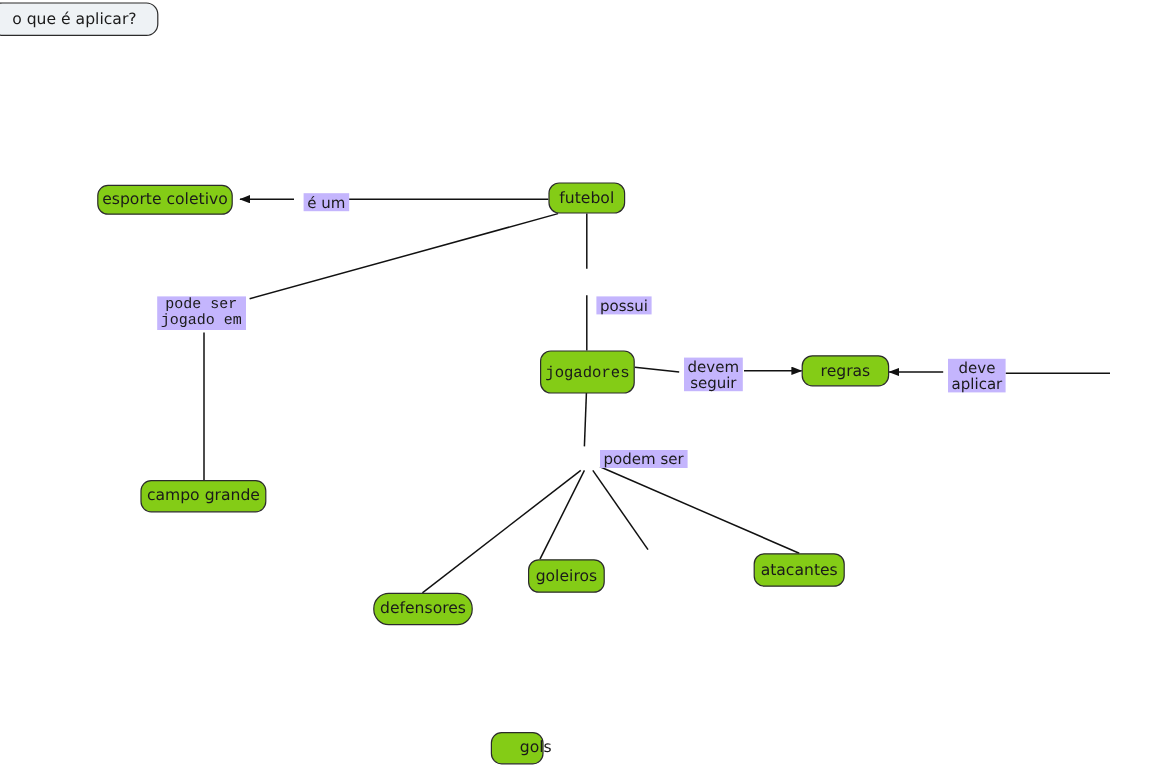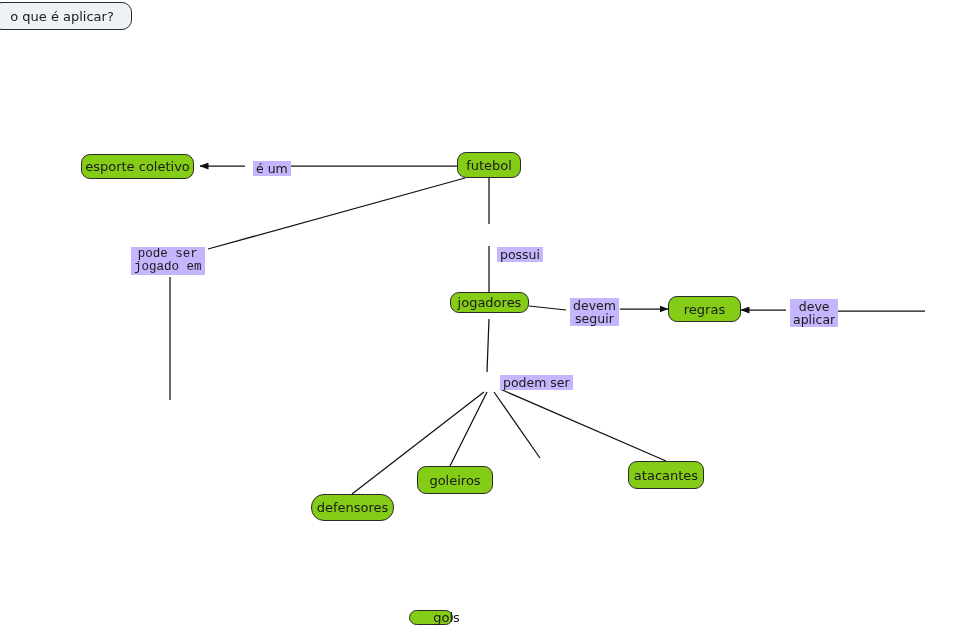--- a/index.html
+++ b/index.html
@@ -120,47 +120,50 @@
   </div>
 
   <div class="node" style="left:81px; top:154px; width:113px; height:25px;">
     <span>esporte coletivo</span>
   </div>
 
   <div class="node" style="left:457px; top:152px; width:64px; height:26px;">
     <span>futebol</span>
   </div>
 
+  <div class="node" style="left:117px; top:400px; width:105px; height:27px;">
+    <span>campo grande</span>
+  </div>
 
-  <div class="node" style="left:450px; top:292px; width:79px; height:21px;">
+  <div class="node" style="left:450px; top:292px; width:79px; height:36px;font-family:Liberation Mono, monospace;">
     <span>jogadores</span>
   </div>
 
   <div class="node" style="left:668px; top:296px; width:73px; height:26px;">
     <span>regras</span>
   </div>
 
   <div class="node" style="left:970px; top:298px; width:38px; height:26px;">
     <span>juiz</span>
   </div>
 
   <div class="node" style="left:311px; top:494px; width:83px; height:27px;border-radius:13px;">
     <span>defensores</span>
   </div>
 
-  <div class="node" style="left:417px; top:466px; width:76px; height:28px;">
+  <div class="node" style="left:440px; top:466px; width:64px; height:28px;">
     <span>goleiros</span>
   </div>
 
 
   <div class="node" style="left:628px; top:461px; width:76px; height:28px;">
     <span>atacantes</span>
   </div>
 
-  <div class="node" style="left:409px; top:610px; width:44px; height:15px;padding-left:31px;">
+  <div class="node" style="left:409px; top:610px; width:44px; height:27px;padding-left:31px;">
     <span>gols</span>
   </div>
 
   <div class="edge-label" style="left:253px; top:161px;">é um</div>
 
   <div class="edge-label" style="left:131px; top:247px;font-family:Liberation Mono, monospace;">pode ser
 jogado em</div>
 
   <div class="edge-label" style="left:467px; top:247px;margin-left:30px;">possui</div>
 

